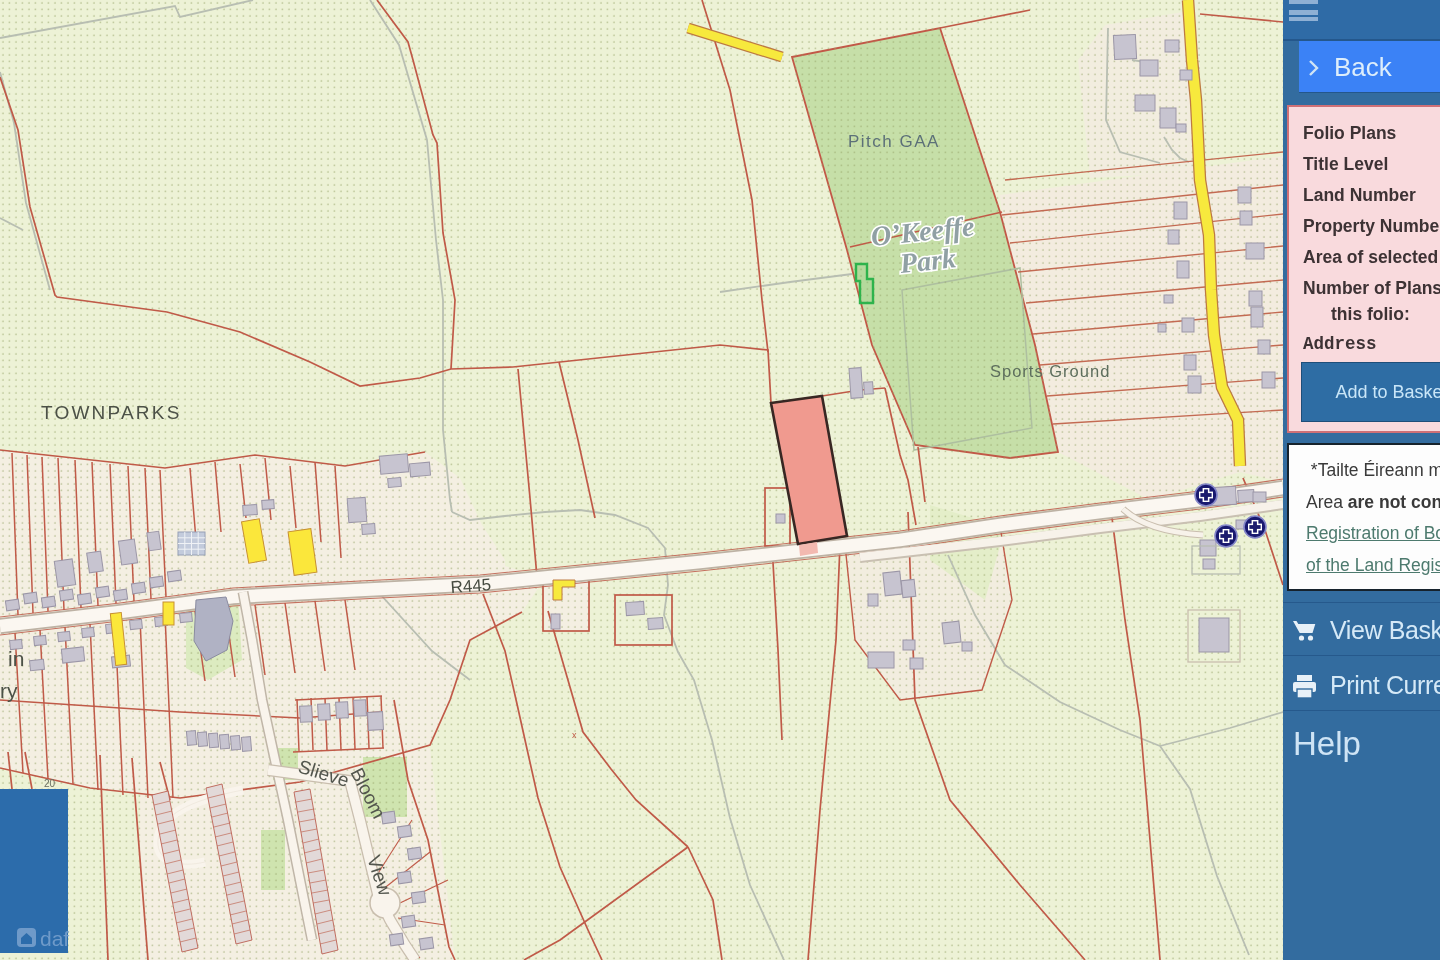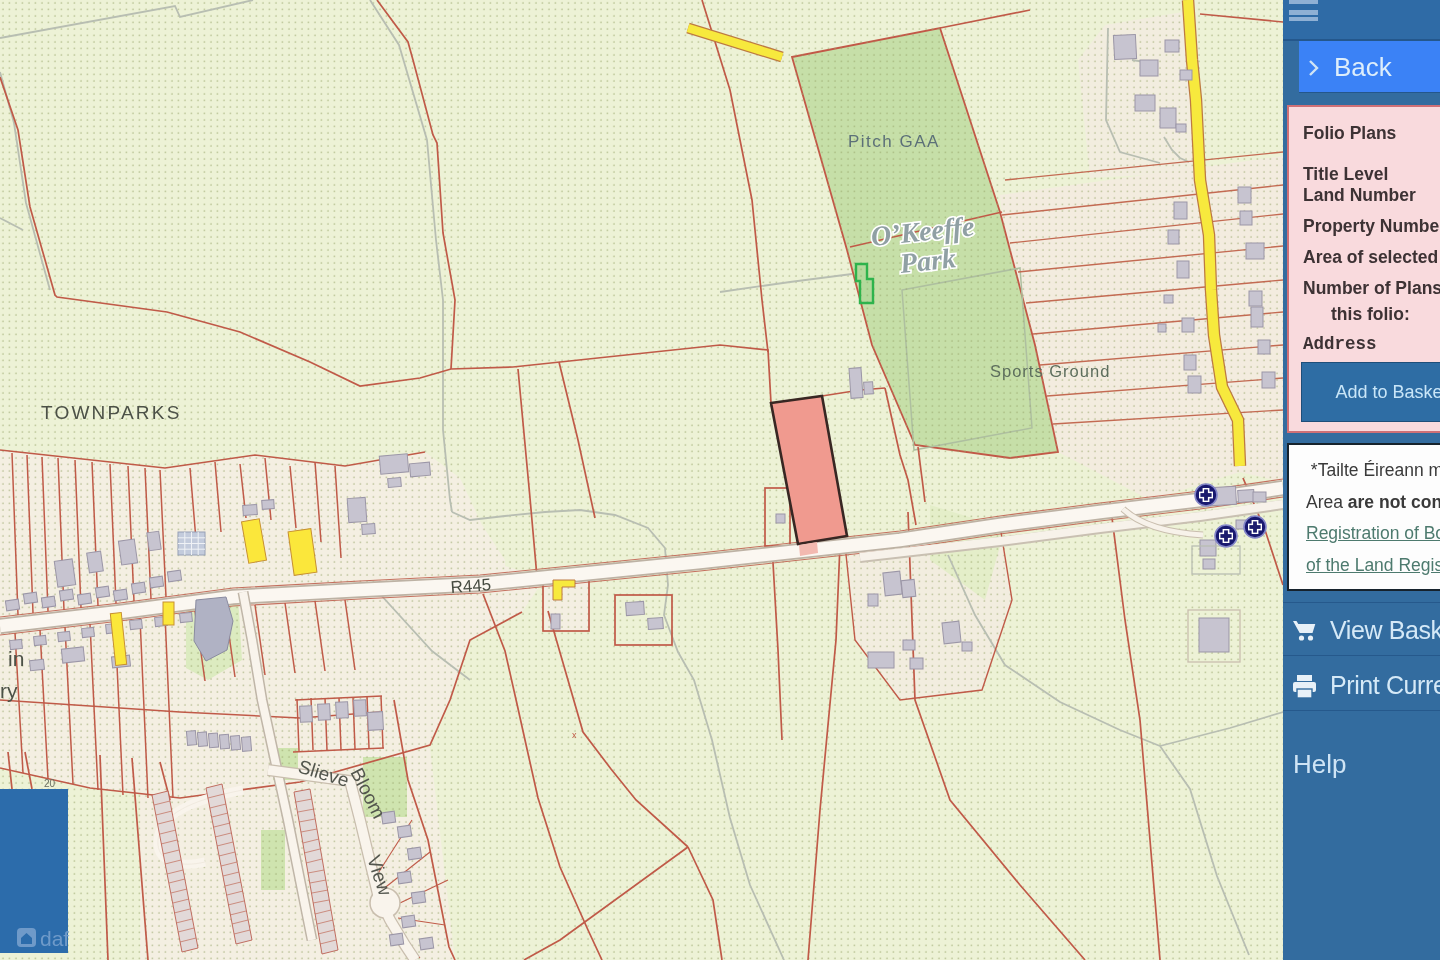--- a/index.html
+++ b/index.html
@@ -389,21 +389,21 @@
 </div>
 <div style="position:absolute;left:16px;top:41px;width:157px;height:51px;background:#3b82f6;border-bottom:1px solid #24578c;">
 <svg width="11" height="18" viewBox="0 0 11 18" style="position:absolute;left:9px;top:18px;">
         <polyline points="2,2 9,9 2,16" fill="none" stroke="#cfe4f5" stroke-width="2.4"></polyline>
       </svg>
 <div style="position:absolute;left:35px;top:11px;font-size:26px;color:#ddeefb;">Back</div>
 </div>
 <div style="position:absolute;left:4px;top:105px;width:250px;height:324px;background:#f9dadd;border:2px solid #cf7076;">
 <div style="position:absolute;left:14px;top:0;width:236px;font-weight:bold;font-size:17.5px;color:#3d3234;">
 <div style="position:absolute;top:16px;white-space:nowrap;">Folio Plans</div>
-<div style="position:absolute;top:57px;white-space:nowrap;">Title Level</div>
+<div style="position:absolute;top:47px;white-space:nowrap;">Title Level</div>
 <div style="position:absolute;top:78px;white-space:nowrap;">Land Number</div>
 <div style="position:absolute;top:109px;white-space:nowrap;">Property Number</div>
 <div style="position:absolute;top:140px;white-space:nowrap;">Area of selected plan</div>
 <div style="position:absolute;top:171px;white-space:nowrap;">Number of Plans in</div>
 <div style="position:absolute;top:197px;white-space:nowrap;margin-left:28px;">this folio:</div>
 <div style="position:absolute;top:227px;white-space:nowrap;font-family:Liberation Mono, monospace;">Address</div>
 </div>
 <div style="position:absolute;left:12px;top:255px;width:179px;height:58px;background:#2e6da4;border:1px solid #1f4e79;color:#c9e6f8;font-size:18px;text-align:center;line-height:58px;">Add to Basket</div>
 </div>
 <div style="position:absolute;left:4px;top:443px;width:240px;height:144px;background:#fdfdfd;border:2px solid #16222c;font-size:17.5px;color:#3a3a3a;">
@@ -424,15 +424,15 @@
 </div>
 <div style="position:absolute;left:0;top:655px;width:157px;height:55px;border-top:1px solid #26598c;">
 <svg width="25" height="24" viewBox="0 0 25 24" style="position:absolute;left:9px;top:19px;">
 <rect x="5" y="0" width="15" height="6" fill="#e8f1f8"></rect>
 <rect x="1" y="7" width="23" height="10" rx="2" fill="#e8f1f8"></rect>
 <rect x="5" y="14" width="15" height="9" fill="#e8f1f8" stroke="#336c9f" stroke-width="1.4"></rect>
 </svg>
 <div style="position:absolute;left:47px;top:15px;font-size:25px;letter-spacing:-0.4px;color:#d5e9f7;white-space:nowrap;">Print Current Map</div>
 </div>
 <div style="position:absolute;left:0;top:710px;width:157px;height:55px;border-top:1px solid #26598c;">
-<div style="position:absolute;left:10px;top:14px;font-size:26px;color:#cfe4f5;margin-top:24px;">Help</div>
+<div style="position:absolute;left:10px;top:14px;font-size:33px;color:#cfe4f5;">Help</div>
 </div>
 </div>
 
 </body></html>

